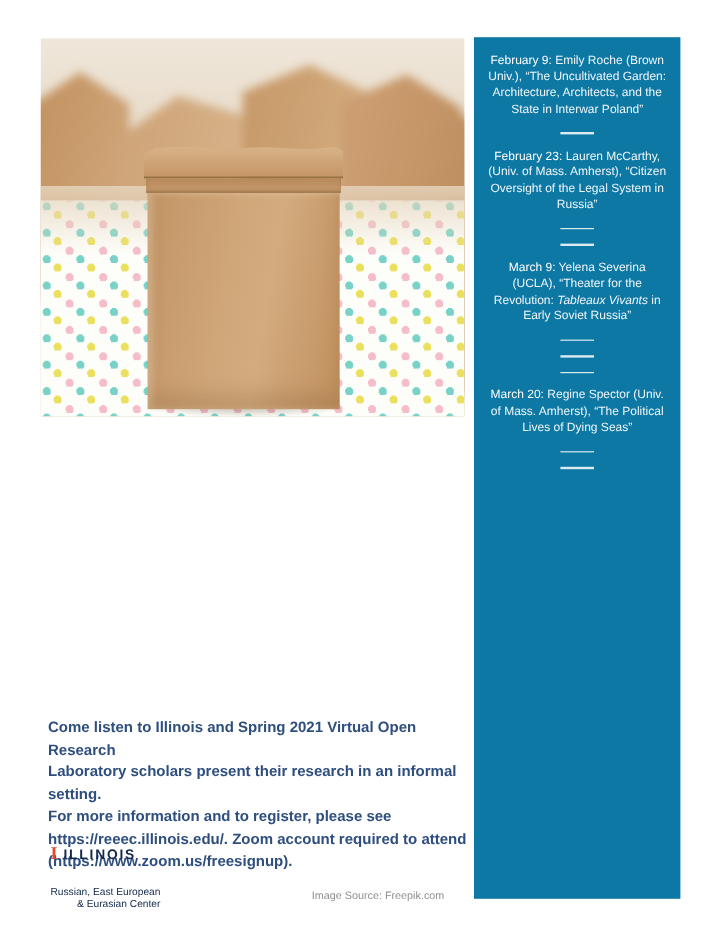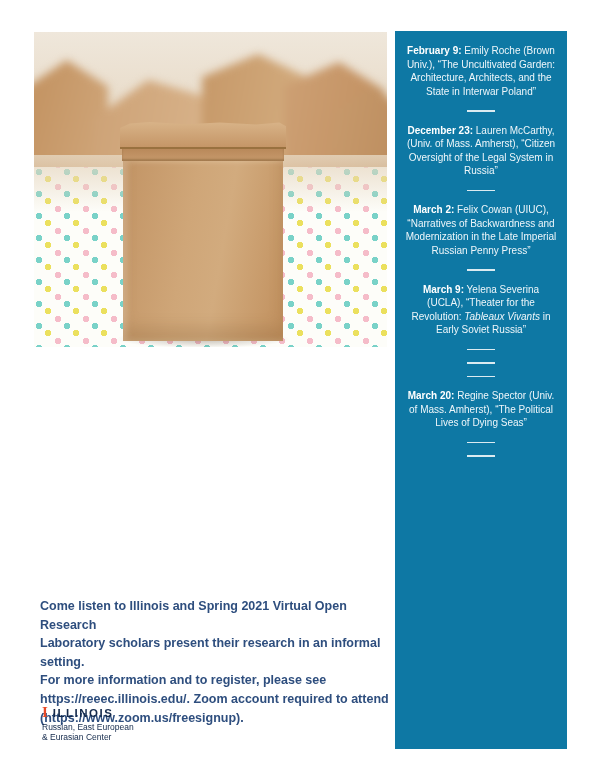--- a/index.html
+++ b/index.html
@@ -51,41 +51,41 @@
   .bag-front .fold2{position:absolute;left:-1px;right:-1px;top:27px;height:12px;
                     background:linear-gradient(#b9895a,#c79a6c);box-shadow:inset 0 -2px 2px rgba(120,85,45,.45);}
   .bag-front .body{position:absolute;left:0;right:0;top:39px;bottom:0;
                    background:linear-gradient(100deg,#c29465 0%,#cfa678 40%,#d2ab7e 60%,#c1905e 100%);
                    box-shadow:inset 0 -14px 14px rgba(140,100,55,.25), inset 4px 0 6px rgba(255,240,220,.35);}
 
   
   .sidebar{position:absolute;left:395px;top:31px;width:172px;height:718px;
            background:var(--sidebar-bg);color:#eef6fa;padding:13px 10px 0 10px;
            font-size:10px;line-height:13.5px;text-align:center;}
-  .entry b{font-weight:bold;color:#ffffff;}
+  .entry b{font-weight:normal;color:#ffffff;}
   .entry i{}
   .divider{width:28px;height:1.5px;background:rgba(255,255,255,.85);margin:12px auto 12px auto;}
 
   
   .title{position:absolute;left:40px;top:362px;color:var(--title-blue);
          font-weight:bold;font-size:42px;line-height:42px;letter-spacing:-.5px;}
   .title-line{display:block;white-space:nowrap;transform:scaleX(.76);transform-origin:left center;}
   .title-line.dark{color:var(--title-dark);}
 
   
   .intro{position:absolute;left:40px;top:597px;width:350px;color:var(--body-navy);
          font-size:12.5px;line-height:18.6px;font-weight:bold;}
 
   
   .logo{position:absolute;left:42px;top:706px;color:var(--logo-navy);}
   .logo-row{display:flex;align-items:center;gap:5px;}
   .block-i{font-family:"Liberation Serif",serif;font-weight:bold;font-size:15px;line-height:13px;
            color:var(--logo-orange);}
   .logo-word{font-weight:bold;font-size:11.5px;letter-spacing:1.5px;}
-  .logo-sub{margin-top:3px;font-size:8.5px;line-height:10px;color:var(--logo-navy);}
+  .logo-sub{margin-top:19px;font-size:8.5px;line-height:10px;color:var(--logo-navy);text-align:right;}
 
   
   .caption{position:absolute;left:215px;top:741px;width:200px;text-align:center;
            color:var(--caption-gray);font-size:9px;}
 </style>
 </head>
 <body>
 
 <div class="page">
 
@@ -104,23 +104,22 @@
       <div class="body"></div>
       <div class="fold"></div>
       <div class="fold2"></div>
     </div>
   </div>
 
   <aside class="sidebar">
     <div id="entries">
         <div class="entry"><b>February 9:</b> Emily Roche (Brown Univ.), “The Uncultivated Garden: Architecture, Architects, and the State in Interwar Poland”</div>
         <div class="divider"></div>
-        <div class="entry"><b>December 23:</b> Lauren McCarthy, (Univ. of Mass. Amherst), “Citizen Oversight of the Legal System in Russia”</div>
+        <div class="entry"><b>February 23:</b> Lauren McCarthy, (Univ. of Mass. Amherst), “Citizen Oversight of the Legal System in Russia”</div>
         <div class="divider"></div>
-        <div class="entry"><b>March 2:</b> Felix Cowan (UIUC), “Narratives of Backwardness and Modernization in the Late Imperial Russian Penny Press”</div>
         <div class="divider"></div>
         <div class="entry"><b>March 9:</b> Yelena Severina (UCLA), “Theater for the Revolution: <i>Tableaux Vivants</i> in Early Soviet Russia”</div>
         <div class="divider"></div>
         <div class="divider"></div>
         <div class="divider"></div>
         <div class="entry"><b>March 20:</b> Regine Spector (Univ. of Mass. Amherst), “The Political Lives of Dying Seas”</div>
         <div class="divider"></div>
         <div class="divider"></div>
       </div>
   </aside>
@@ -132,14 +131,15 @@
     <div class="logo-row">
       <span class="block-i">I</span>
       <span class="logo-word">ILLINOIS</span>
     </div>
     <div class="logo-sub">
       <div>Russian, East European</div>
       <div>&amp; Eurasian Center</div>
     </div>
   </div>
 
+  <div class="caption">Image Source: Freepik.com</div>
 
 </div>
 
 </body></html>

